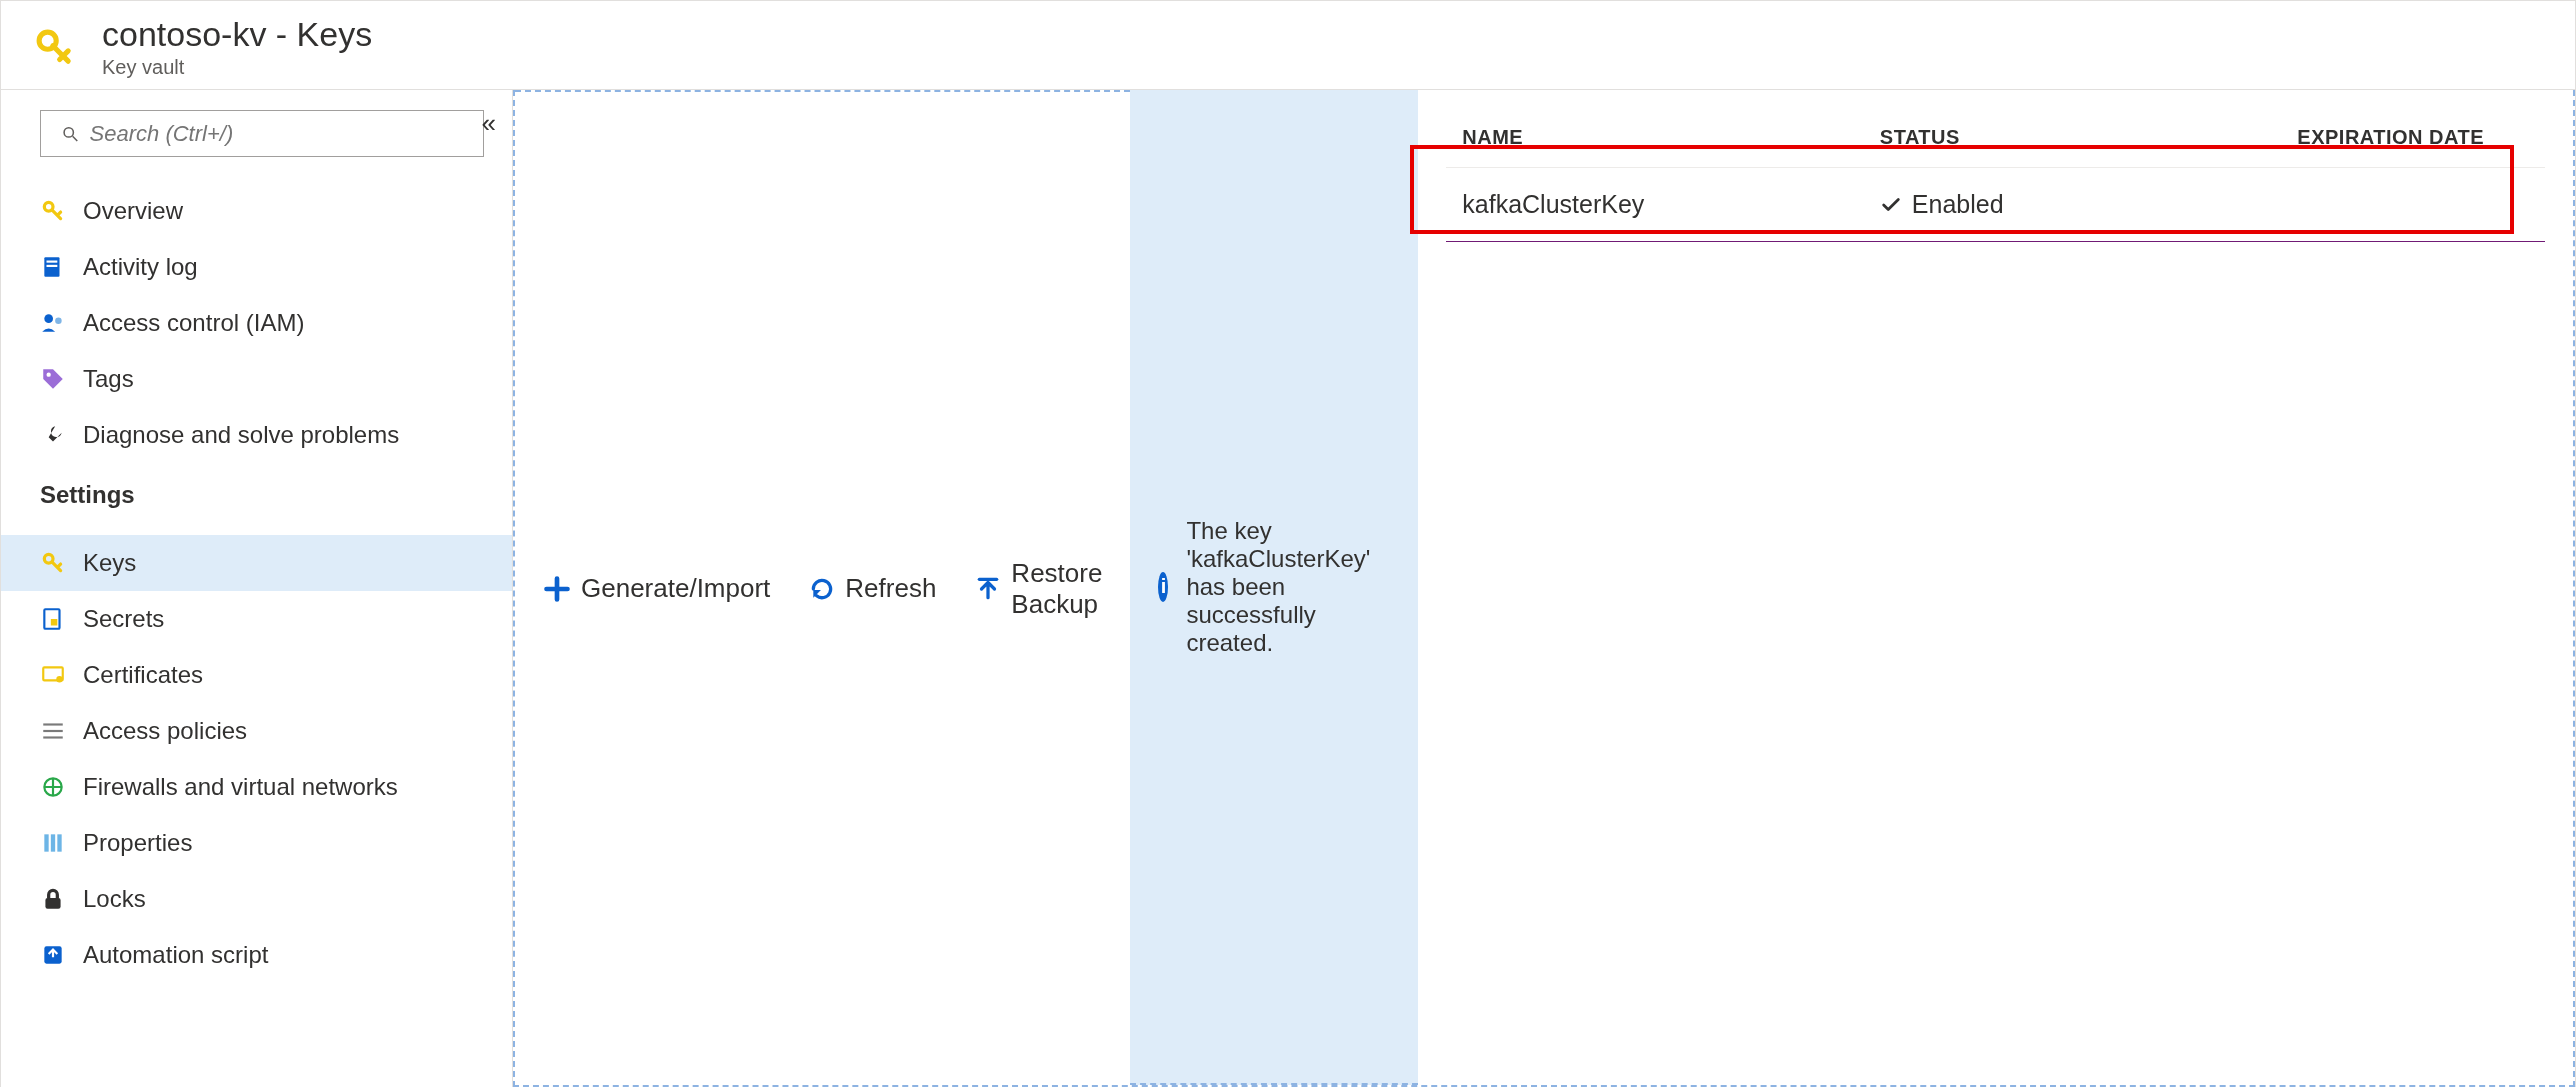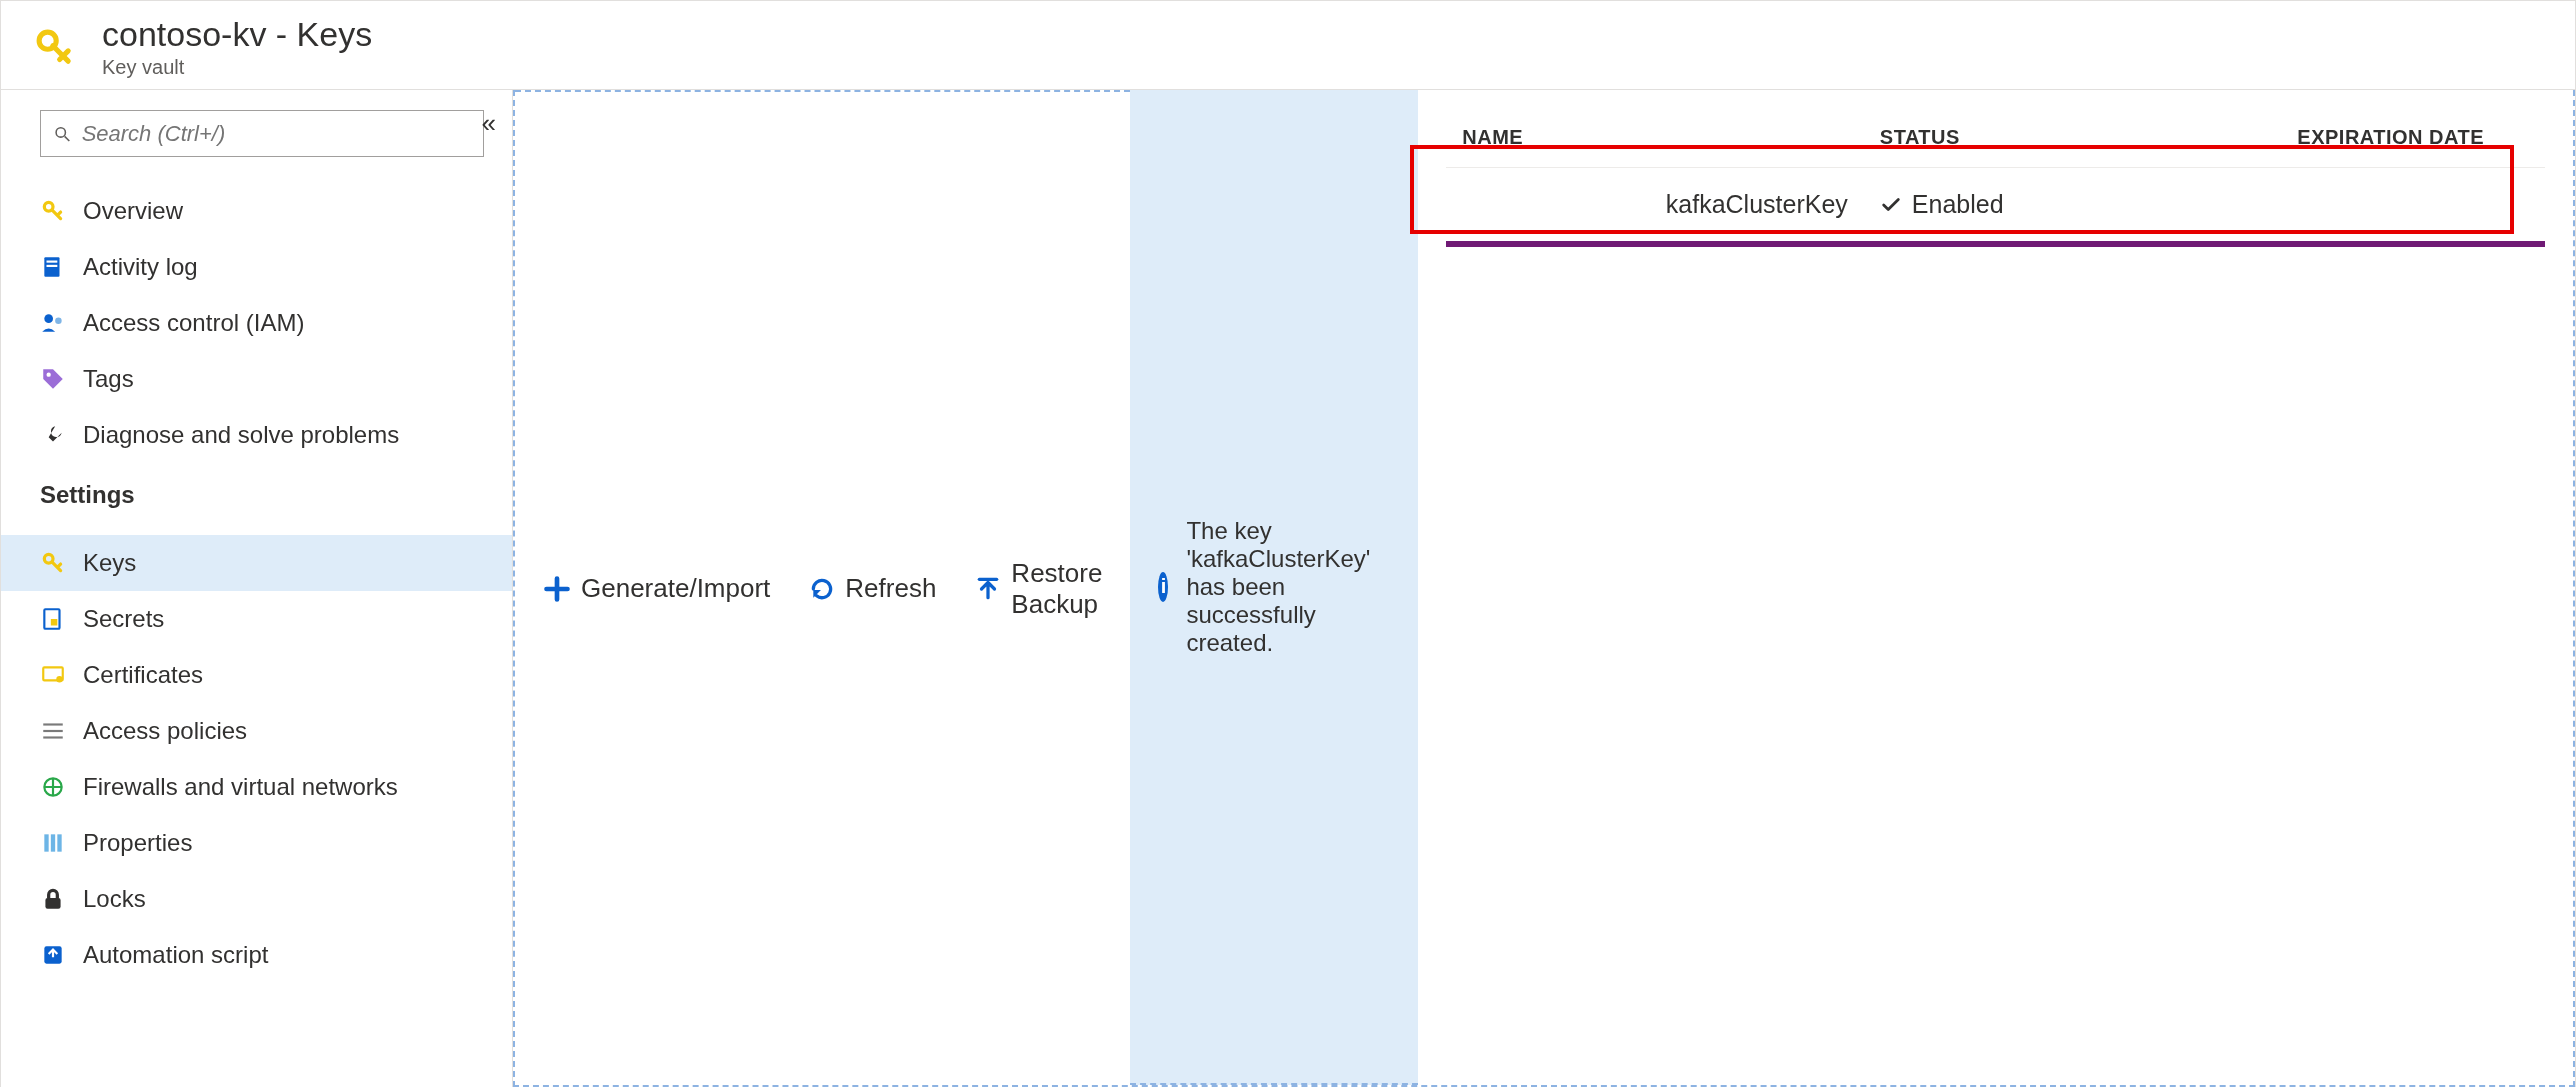--- a/index.html
+++ b/index.html
@@ -33,21 +33,21 @@
     overflow-y: auto;
   }
   .collapse-caret {
     position: absolute; top: 18px; right: 16px;
     font-size: 26px; color: #323130; cursor: pointer;
   }
   .search-wrap { padding: 8px 28px 8px 39px; }
   .search-box {
     display:flex; align-items:center;
     border: 1px solid #a19f9d; height: 47px;
-    padding: 0 12px;
+    padding: 0 20px;
   }
   .search-box input {
     border: none; outline: none;
     font-size: 22px; width: 100%;
     font-style: italic; color: #605e5c;
     background: transparent;
   }
   .nav-section { margin-top: 18px; }
   .nav-section-title {
     padding: 18px 39px 8px 39px;
@@ -97,21 +97,21 @@
   .tbl { width: 100%; border-collapse: collapse; table-layout: fixed; }
   .tbl th {
     text-align: left;
     font-size: 20px; font-weight: 700; letter-spacing: 0.5px;
     color: #323130;
     padding: 18px 16px;
   }
   .tbl td {
     padding: 22px 16px;
     font-size: 25px; color: #323130;
-    border-top: 1px solid #edebe9; border-bottom: 6px solid #701a75; text-align: right;
+    border-top: 1px solid #edebe9; border-bottom: 1px solid #701a75;
   }
   .tbl .col-name { width: 38%; }
   .tbl .col-status { width: 38%; }
   .tbl .col-exp { width: 24%; }
   .status-cell { display:flex; align-items:center; gap: 10px; }
   .highlight-box {
     position: absolute;
     border: 4px solid #e60000;
     pointer-events: none;
   }

